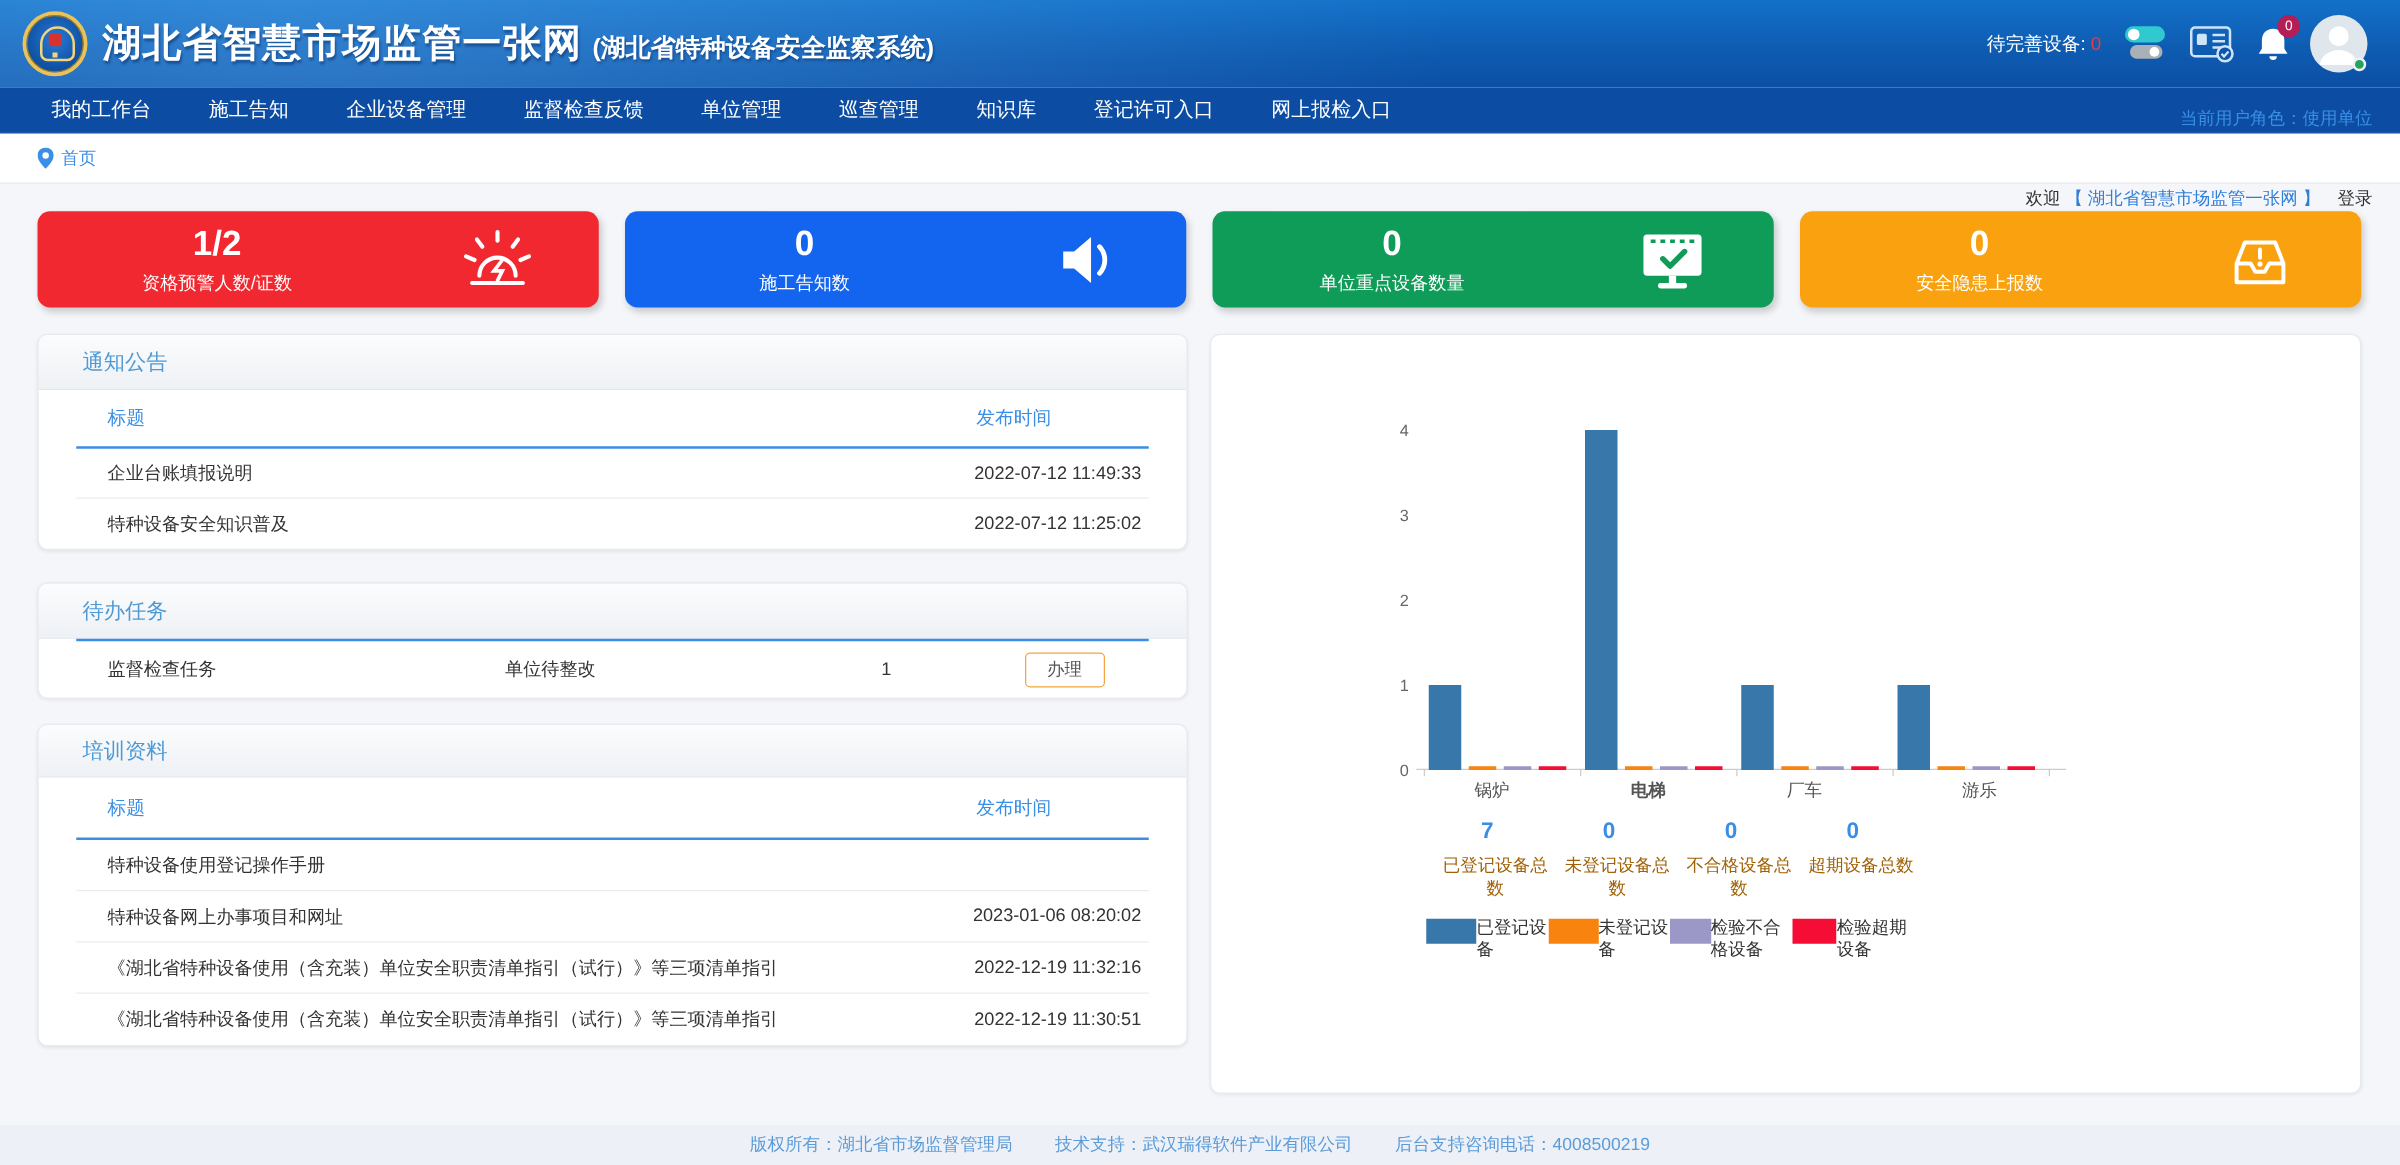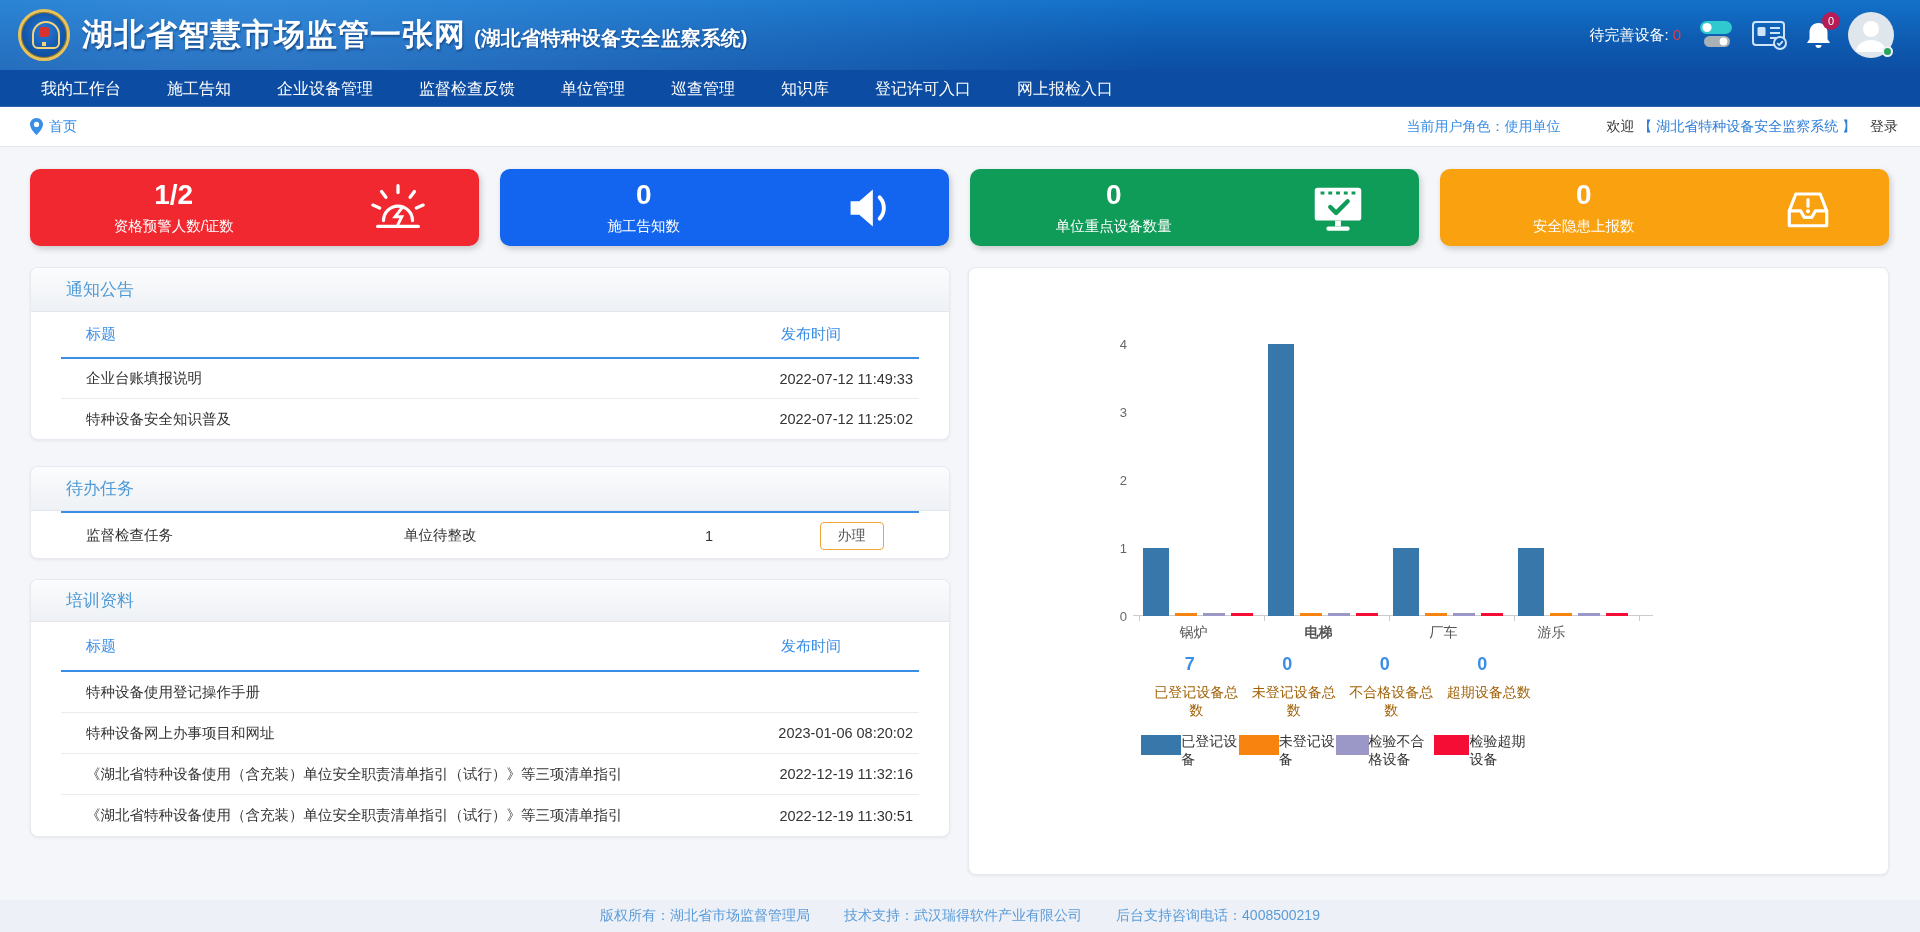--- a/index.html
+++ b/index.html
@@ -38,21 +38,21 @@
 
   
   .navbar { height:37px; background:#0c4da3; display:flex; align-items:flex-end; padding-left:18px;
     box-shadow:0 -1px 0 rgba(255,255,255,.15) inset; }
   .nav-item { color:#fff; font-size:16px; padding:0 23px; line-height:37px; cursor:pointer; white-space:nowrap; }
 
   
   .crumb { height:40px; background:#fff; border-bottom:1px solid #e4e8ee;
     display:flex; align-items:center; justify-content:space-between; padding:0 22px 0 30px; }
   .crumb-left { display:flex; align-items:center; gap:6px; color:#3a8ee6; font-size:14px; cursor:pointer; }
-  .crumb-right { display:flex; align-items:flex-end; gap:46px; font-size:14px; }
+  .crumb-right { display:flex; align-items:flex-end; gap:46px; font-size:14px;flex-direction:column; }
   .role-text { color:#3a8ee6; }
   .welcome { color:#333; }
   .welcome .company { color:#2f7ed8; cursor:pointer; }
   .welcome .login { margin-left:10px; cursor:pointer; }
 
   
   .content { padding:22px 31px 0 30px; }
   .cards-row { display:flex; gap:21px; }
   .stat-card { flex:1; height:77px; border-radius:10px; display:flex; align-items:center;
     color:#fff; cursor:pointer; box-shadow:2px 3px 6px rgba(0,0,0,.18); }
@@ -178,21 +178,21 @@
   <div class="crumb-left">
     <svg width="13" height="17" viewBox="0 0 13 17">
       <path d="M6.5 0 C2.9 0 0 2.9 0 6.4 C0 11 6.5 17 6.5 17 S13 11 13 6.4 C13 2.9 10.1 0 6.5 0 Z M6.5 9 A2.6 2.6 0 1 1 6.5 3.8 A2.6 2.6 0 0 1 6.5 9 Z" fill="#3a8ee6"></path>
     </svg>
     <span>首页</span>
   </div>
   <div class="crumb-right">
     <span class="role-text">当前用户角色：使用单位</span>
     <span class="welcome">
       <span>欢迎</span>
-      <span class="company">【 湖北省特种设备安全监察系统 】</span>
+      <span class="company">【 湖北省智慧市场监管一张网 】</span>
       <span class="login">登录</span>
     </span>
   </div>
 </div>
 
 <main class="content">
   <div class="cards-row" id="cardsRow">
       <div class="stat-card" style="background: rgb(241, 40, 47);">
         <div class="txt">
           <div class="num">1/2</div>
@@ -353,21 +353,21 @@
           <div class="cat-lbl" style="left: 133px; width: 93px; font-weight: bold;">电梯</div>
           <div class="bar" style="left: 254px; width: 26px; height: 68px; background: rgb(56, 119, 170);"></div>
           <div class="bar" style="left: 286px; width: 22px; height: 3px; background: rgb(248, 131, 14);"></div>
           <div class="bar" style="left: 314px; width: 22px; height: 3px; background: rgb(155, 152, 199);"></div>
           <div class="bar" style="left: 342px; width: 22px; height: 3px; background: rgb(245, 13, 53);"></div>
           <div class="cat-lbl" style="left: 258px; width: 93px;">厂车</div>
           <div class="bar" style="left: 379px; width: 26px; height: 68px; background: rgb(56, 119, 170);"></div>
           <div class="bar" style="left: 411px; width: 22px; height: 3px; background: rgb(248, 131, 14);"></div>
           <div class="bar" style="left: 439px; width: 22px; height: 3px; background: rgb(155, 152, 199);"></div>
           <div class="bar" style="left: 467px; width: 22px; height: 3px; background: rgb(245, 13, 53);"></div>
-          <div class="cat-lbl" style="left: 366px; width: 93px;">游乐</div>
+          <div class="cat-lbl" style="left: 398px; width: 93px;">游乐</div>
         </div>
       <div class="summary-row" id="summaryRow">
           <div class="summary-item">
             <div class="v">7</div>
             <div class="l">已登记设备总数</div>
           </div>
           <div class="summary-item">
             <div class="v">0</div>
             <div class="l">未登记设备总数</div>
           </div>

